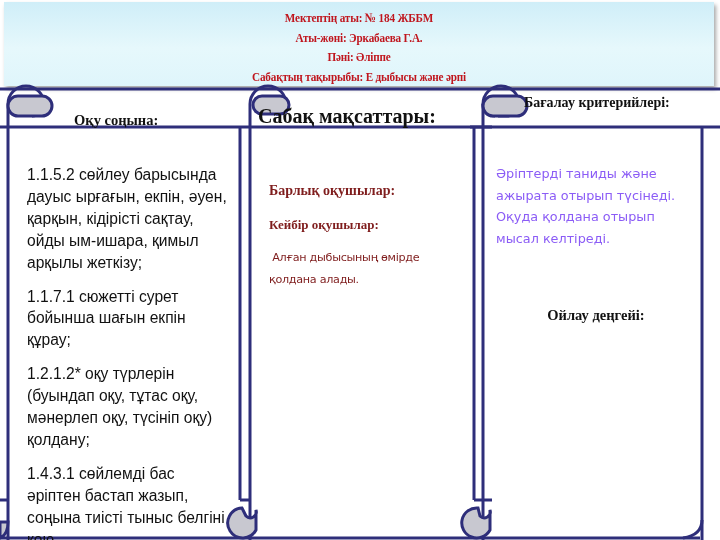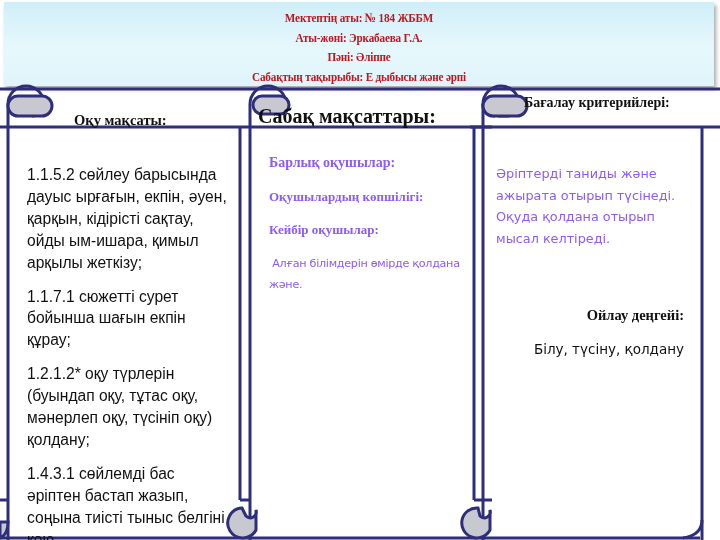--- a/index.html
+++ b/index.html
@@ -31,36 +31,36 @@
   }
   .col1-title { left: 74px; top: 112px; font-size: 14.5px; }
   .col2-title { left: 258px; top: 105px; font-size: 20px; }
   .col3-title { left: 524px; top: 95px; font-size: 14px; }
 
   .col1-body {
     position: absolute; left: 15px; top: 152px; width: 225px;
     font-family: "Liberation Sans", sans-serif; font-size: 15.6px; line-height: 21.9px; color: #111;
   }
   .col2-body {
-    position: absolute; left: 257px; top: 140px; width: 215px;
-    font-family: "DejaVu Sans", sans-serif; font-size: 12.6px; line-height: 21.6px; color: #8b5cf6;
+    position: absolute; left: 257px; top: 168px; width: 215px;
+    font-family: "DejaVu Sans", sans-serif; font-size: 12.6px; line-height: 21.6px; color: #7f1d1d;
     letter-spacing: -0.2px;
   }
   .col2-body .h {
     font-family: "Liberation Serif", serif; font-weight: bold; font-size: 14px;
     letter-spacing: 0;
   }
   .col2-body .h.small { font-size: 13px; }
   .col2-body .sm { font-size: 11.2px; letter-spacing: -0.3px; }
   .col3-body {
     position: absolute; left: 496px; top: 163px; width: 200px;
     font-family: "DejaVu Sans", sans-serif; font-size: 12.8px; line-height: 21.7px; color: #8b5cf6;
   }
   .col3-think {
-    position: absolute; left: 496px; top: 293px; width: 200px; text-align: right;
+    position: absolute; left: 496px; top: 293px; width: 200px; text-align: center;
     color: #111; font-size: 14.5px; line-height: 21.5px;
     font-family: "Liberation Serif", serif;
   }
   .col3-think .h { font-weight: bold; }
   .col3-think .v { font-family: "DejaVu Sans", sans-serif; font-size: 13.5px; }
   p { margin: 12px; }
 </style>
 </head>
 <body>
 
@@ -108,36 +108,34 @@
     <path d="M493,116 A10,10 0 0 1 493,96 L517,96 A10,10 0 0 1 517,116 Z"></path>
   </g>
 
   <g fill="#c8c8d0" stroke="#2e2e7a" stroke-width="3">
     <path d="M242,508 A15,15 0 1 0 256,530 L256,510 A6,6 0 0 1 246,516 Z"></path>
     <path d="M478,508 A15,15 0 1 0 490,530 L490,510 A6,6 0 0 1 480,516 Z"></path>
     <path d="M0,522 L8,522 Q8,535 0,538 Z"></path>
   </g>
 </svg>
 
-<div class="panel-title col1-title">Оқу мақсаты:</div>
+<div class="panel-title col1-title">Оқу соңына:</div>
 <div class="panel-title col2-title">Сабақ мақсаттары:</div>
 <div class="panel-title col3-title">Бағалау критерийлері:</div>
 
 <div class="col1-body">
   <p>1.1.5.2  сөйлеу барысында дауыс ырғағын, екпін, әуен, қарқын, кідірісті сақтау, ойды ым-ишара, қимыл арқылы жеткізу;</p>
   <p>1.1.7.1 сюжетті сурет бойынша шағын екпін құрау;</p>
   <p>1.2.1.2* оқу түрлерін (буындап оқу, тұтас оқу, мәнерлеп оқу, түсініп оқу) қолдану;</p>
   <p>1.4.3.1 сөйлемді бас әріптен бастап жазып, соңына тиісті тыныс белгіні қою</p>
 </div>
 
 <div class="col2-body">
   <p class="h">Барлық оқушылар:</p>
-  <p class="h small">Оқушылардың көпшілігі:</p>
   <p class="h small">Кейбір оқушылар:</p>
-  <p class="sm" style="white-space:pre-wrap;"> Алған білімдерін өмірде қолдана және.</p>
+  <p class="sm" style="white-space:pre-wrap;"> Алған дыбысының өмірде қолдана алады.</p>
 </div>
 
 <div class="col3-body">Әріптерді таниды және ажырата отырып түсінеді. Оқуда қолдана отырып мысал келтіреді.</div>
 
 <div class="col3-think">
   <p class="h">Ойлау деңгейі:</p>
-  <p class="v">Білу, түсіну, қолдану</p>
 </div>
 
 </body></html>

